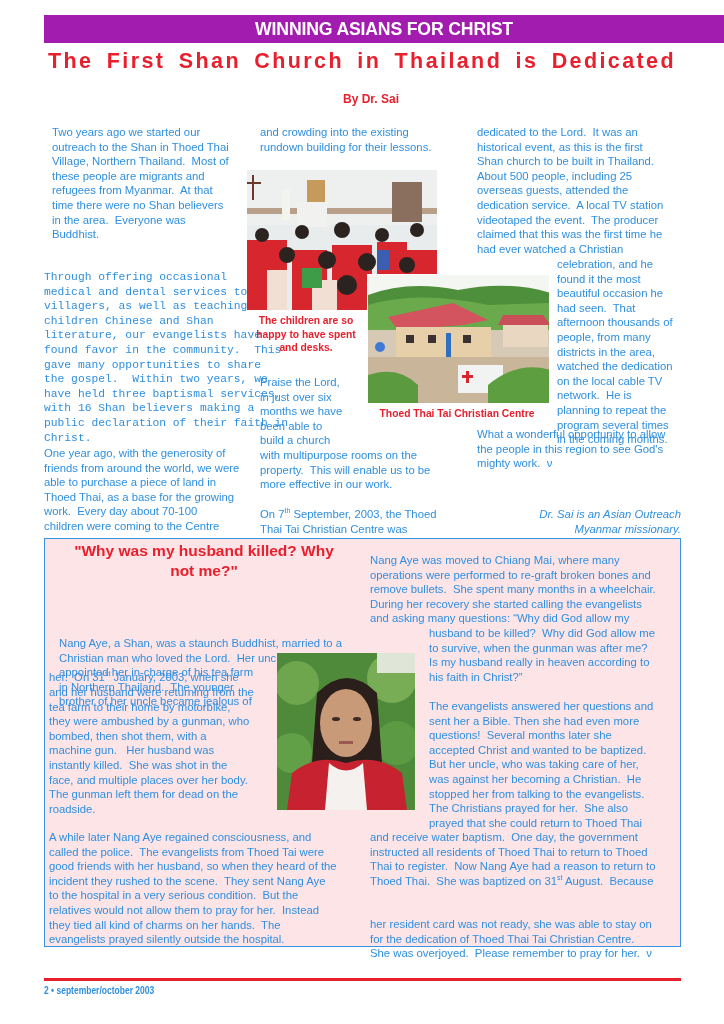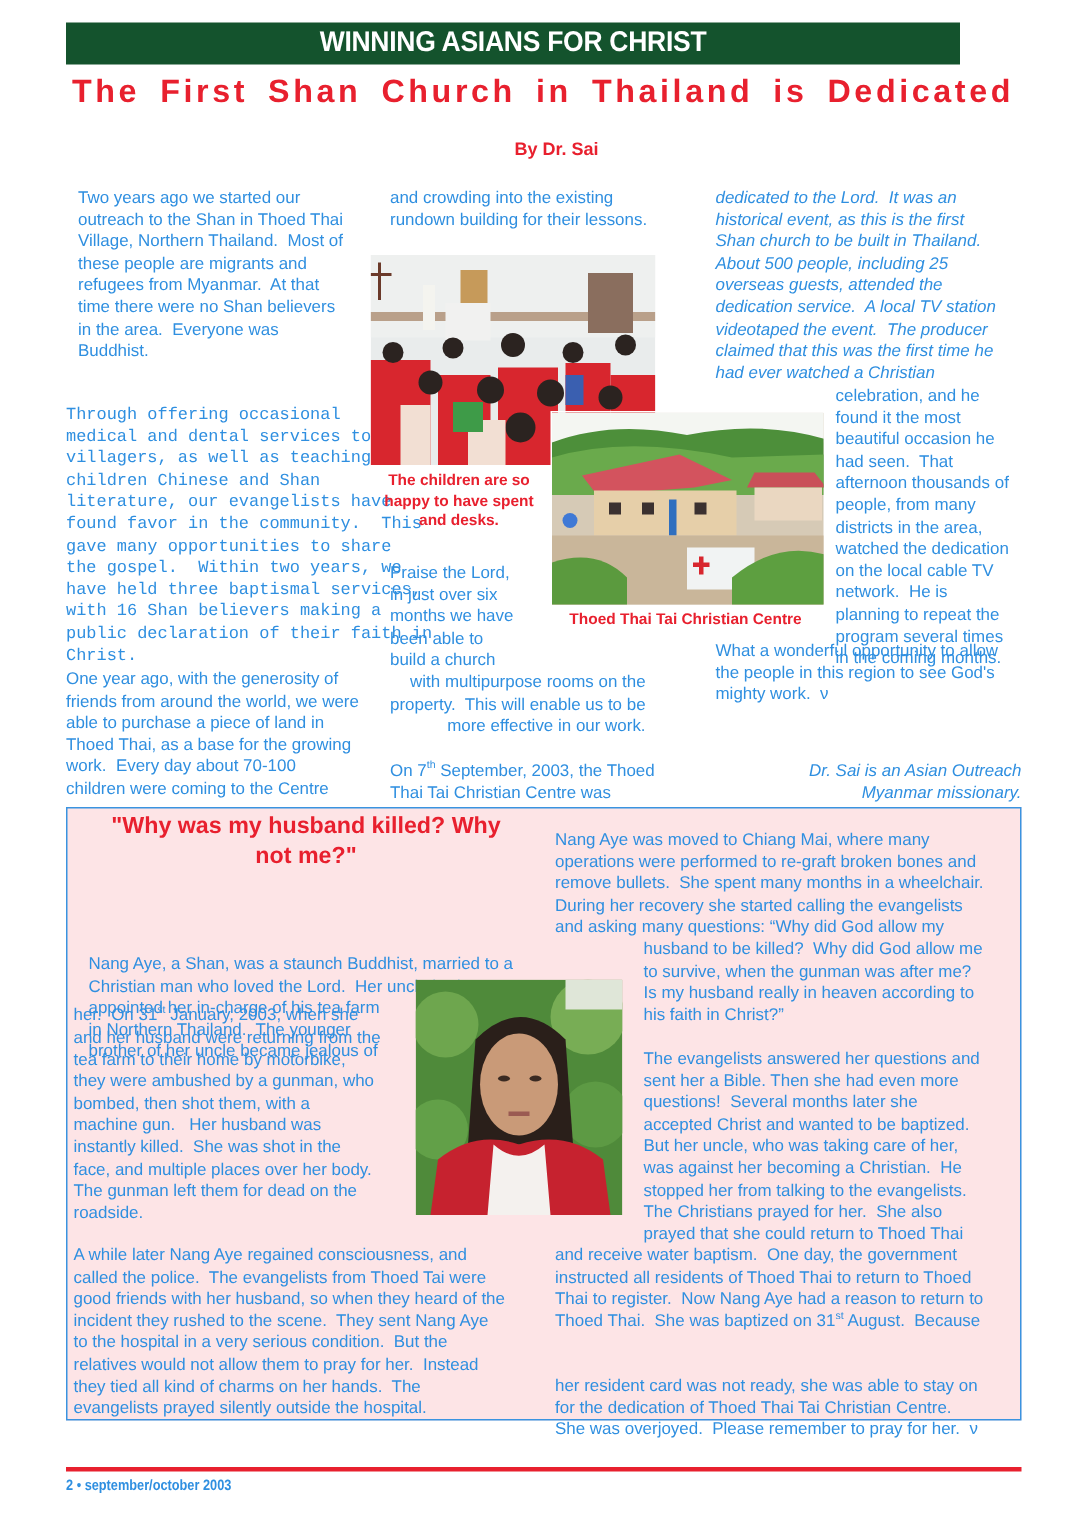--- a/index.html
+++ b/index.html
@@ -1,20 +1,20 @@
 <!DOCTYPE html>
 <html><head>
 <meta charset="utf-8">
 <style>
   * { box-sizing: border-box; margin: 0; padding: 0; }
   html, body { width: 724px; height: 1024px; background: #ffffff; overflow: hidden; }
   body { position: relative; font-family: "Liberation Sans", sans-serif; color: #2f8fe0; }
   .abs { position: absolute; }
 
-  .banner { left: 44px; top: 15px; width: 596px; height: 28px; background: #14532d; }
+  .banner { left: 44px; top: 15px; width: 680px; height: 28px; background: #a21caf; }
   .banner-text { display: block; text-align: center; color: #fff; font-weight: bold; font-size: 19px; line-height: 28px; letter-spacing: -0.2px; transform: scaleX(0.93); transform-origin: center; }
 
   .headline { left: 0; top: 49px; width: 724px; text-align: center; color: #e8202e; font-weight: bold; font-size: 21.5px; letter-spacing: 2.4px; word-spacing: 5px; }
   .byline { left: 0; top: 92px; width: 724px; text-align: center; color: #e8202e; font-weight: bold; font-size: 12px; transform: translateX(9px); }
 
   .txt { font-size: 11.3px; line-height: 14.6px; color: #2f8fe0; white-space: pre; }
   .para { position: absolute; }
 
   .photo { position: absolute; overflow: hidden; }
   .caption { position: absolute; color: #e8202e; font-weight: bold; font-size: 10.3px; line-height: 13.5px; text-align: center; white-space: pre; }
@@ -132,27 +132,27 @@
     <circle cx="12" cy="72" r="5" fill="#3f79d6"></circle>
   </svg>
 </div>
 <div class="caption" style="left:377px; top:407px; width:160px;">Thoed Thai Tai Christian Centre</div>
 
 <div class="para txt" style="left:260px; top:375px;">Praise the Lord,
 in just over six
 months we have
 been able to
 build a church</div>
-<div class="para txt" style="left:260px; top:448px;text-align:right;">with multipurpose rooms on the
+<div class="para txt" style="left:260px; top:448px;">with multipurpose rooms on the
 property.  This will enable us to be
 more effective in our work.</div>
 <div class="para txt" style="left:260px; top:507px;"><span>On 7</span><span class="sup">th</span><span> September, 2003, the Thoed</span>
 <span>Thai Tai Christian Centre was</span></div>
 
-<div class="para txt" style="left:477px; top:125px;font-style:italic;">dedicated to the Lord.  It was an
+<div class="para txt" style="left:477px; top:125px;">dedicated to the Lord.  It was an
 historical event, as this is the first
 Shan church to be built in Thailand.
 About 500 people, including 25
 overseas guests, attended the
 dedication service.  A local TV station
 videotaped the event.  The producer
 claimed that this was the first time he
 had ever watched a Christian</div>
 <div class="para txt" style="left:557px; top:257px;">celebration, and he
 found it the most

